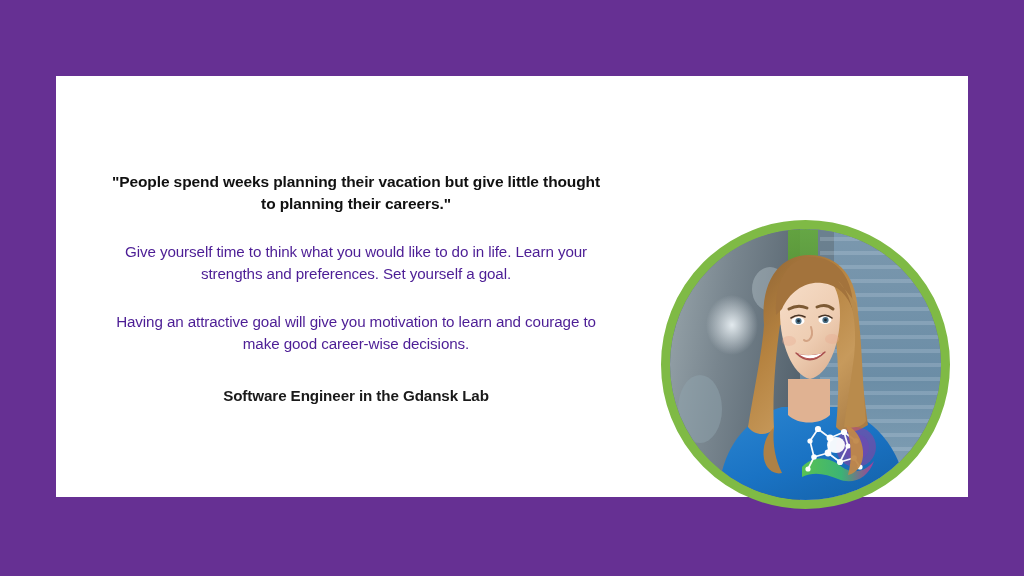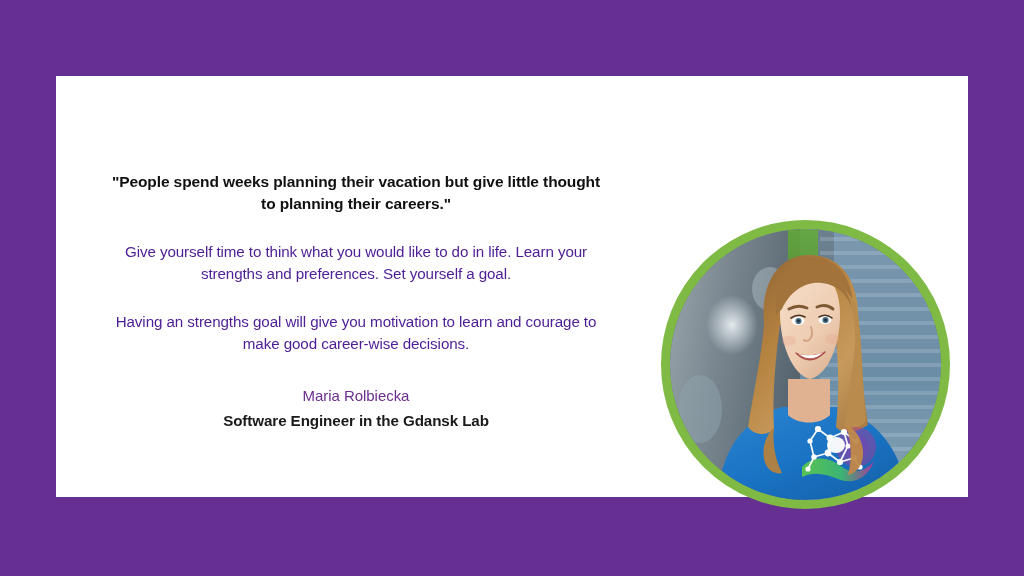--- a/index.html
+++ b/index.html
@@ -109,24 +109,23 @@
 <div id="slide">
 
   <div id="card">
 
     <div id="quote-block">
 
       <p class="headline">"People spend weeks planning their vacation but give little thought to planning their careers."</p>
 
       <p class="body-para">Give yourself time to think what you would like to do in life. Learn your strengths and preferences. Set yourself a goal.</p>
 
-      <p class="body-para">Having an strengths goal will give you motivation to learn and courage to make good career-wise decisions.</p>
+      <p class="body-para">Having an attractive goal will give you motivation to learn and courage to make good career-wise decisions.</p>
 
       <div class="attrib-block">
-        <p class="attrib-name">Maria Rolbiecka</p>
         <p class="attrib-role">Software Engineer in the Gdansk Lab</p>
       </div>
 
     </div>
 
     <div id="portrait">
       <div id="portrait-inner">
         <svg viewBox="0 0 271 271" preserveAspectRatio="xMidYMid slice">
           <defs>
             <linearGradient id="bgLeft" x1="0" y1="0" x2="1" y2="0.3">

